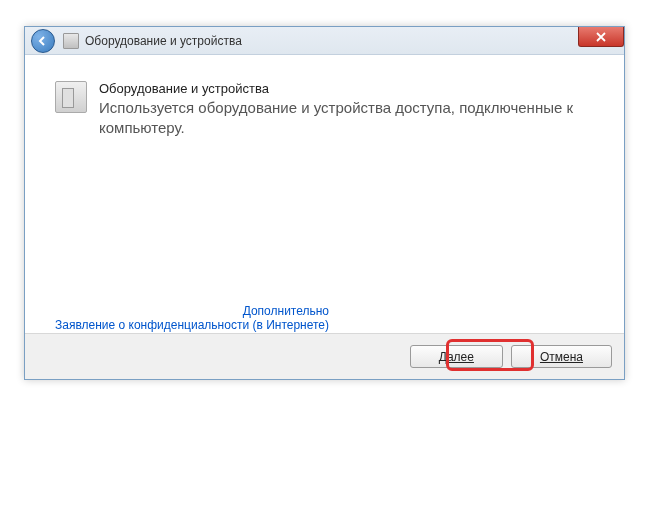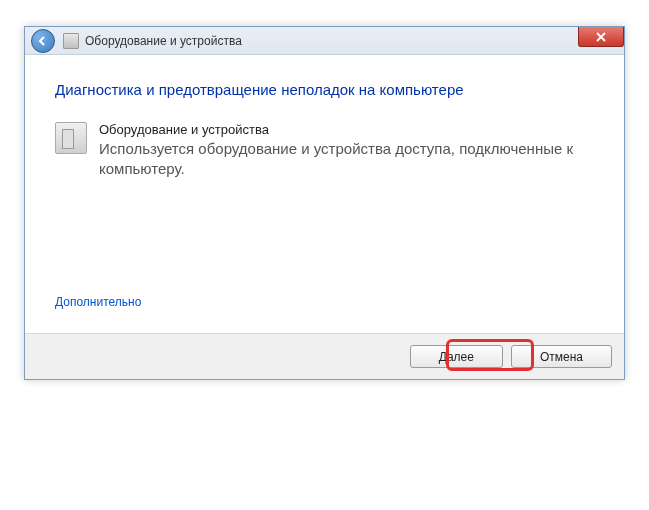--- a/index.html
+++ b/index.html
@@ -110,21 +110,21 @@
       font-weight: normal;
       margin-bottom: 2px;
     }
     .item-desc {
       font-size: 15px;
       color: #555;
       line-height: 1.3;
     }
     .links {
       position: absolute;
-      bottom: 24px;
+      bottom: 1px;
       left: 30px;
       text-align: right;
     }
     .link {
       color: #0055cc;
       font-size: 12px;
       cursor: pointer;
       display: block;
     }
     .publisher-row {
@@ -151,20 +151,21 @@
     .btn {
       min-width: 72px;
       height: 23px;
       background: linear-gradient(to bottom, #fdfdfd, #e8e8e8);
       border: 1px solid #9a9a9a;
       border-radius: 3px;
       font-size: 12px;
       color: #222;
       cursor: pointer;
       padding: 0 28px;
+      text-decoration: underline;
     }
     .highlight {
       position: absolute;
       border: 3px solid #e03030;
       border-radius: 6px;
       pointer-events: none;
       right: 90px;
       bottom: 8px;
       width: 88px;
       height: 32px;
@@ -183,31 +184,31 @@
     <div class="title-icon"></div>
     <div class="title-text">Оборудование и устройства</div>
     <div class="close-btn">
       <svg viewBox="0 0 10 10">
         <path d="M1 1 L9 9 M9 1 L1 9" stroke="#fff" stroke-width="1.8"></path>
       </svg>
     </div>
   </div>
 
   <div class="content">
-    <h1 class="main-heading">Диагностика и предотвращение неполадок на компьютере</h1>
     <div class="item-row">
       <div class="item-icon"></div>
       <div class="item-text">
         <div class="item-title">Оборудование и устройства</div>
         <div class="item-desc">Используется оборудование и устройства доступа, подключенные к компьютеру.</div>
       </div>
     </div>
 
     <div class="links">
       <span class="link">Дополнительно</span>
+      <span class="link">Заявление о конфиденциальности (в Интернете)</span>
     </div>
   </div>
 
   <div class="footer">
     <button class="btn">Далее</button>
     <button class="btn">Отмена</button>
   </div>
 
   <div class="highlight"></div>
 </div>

